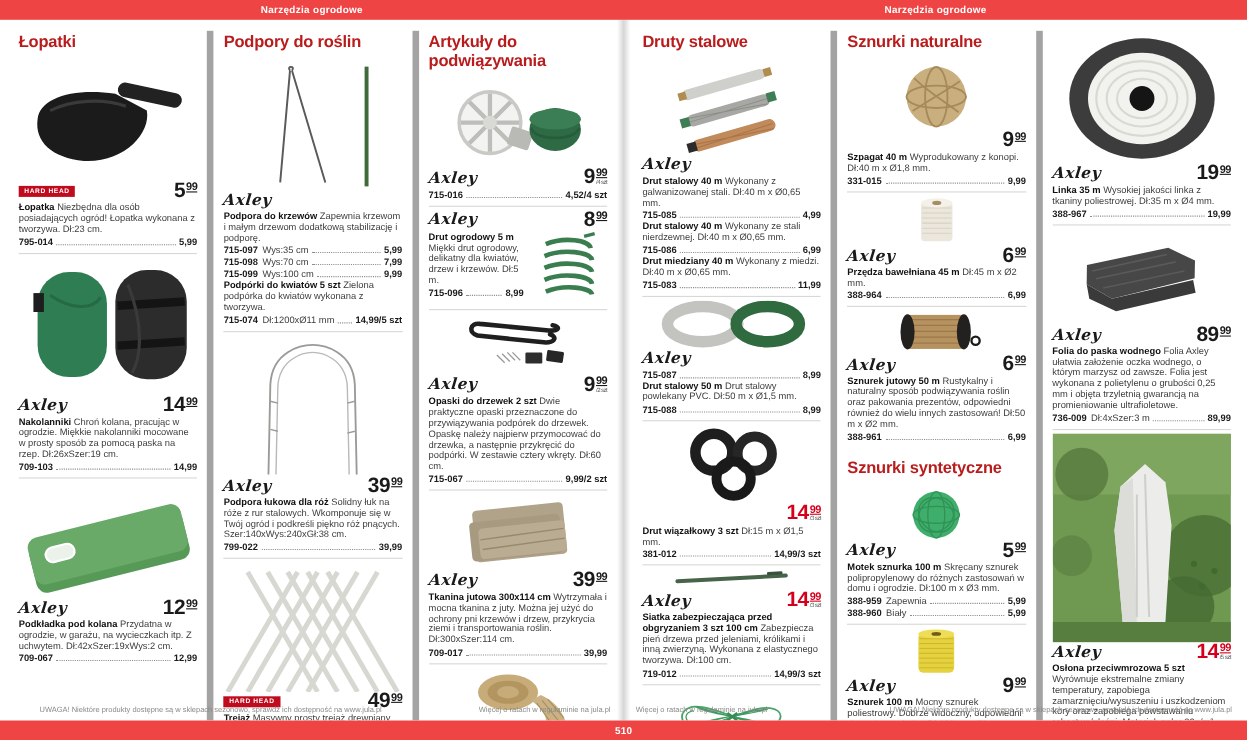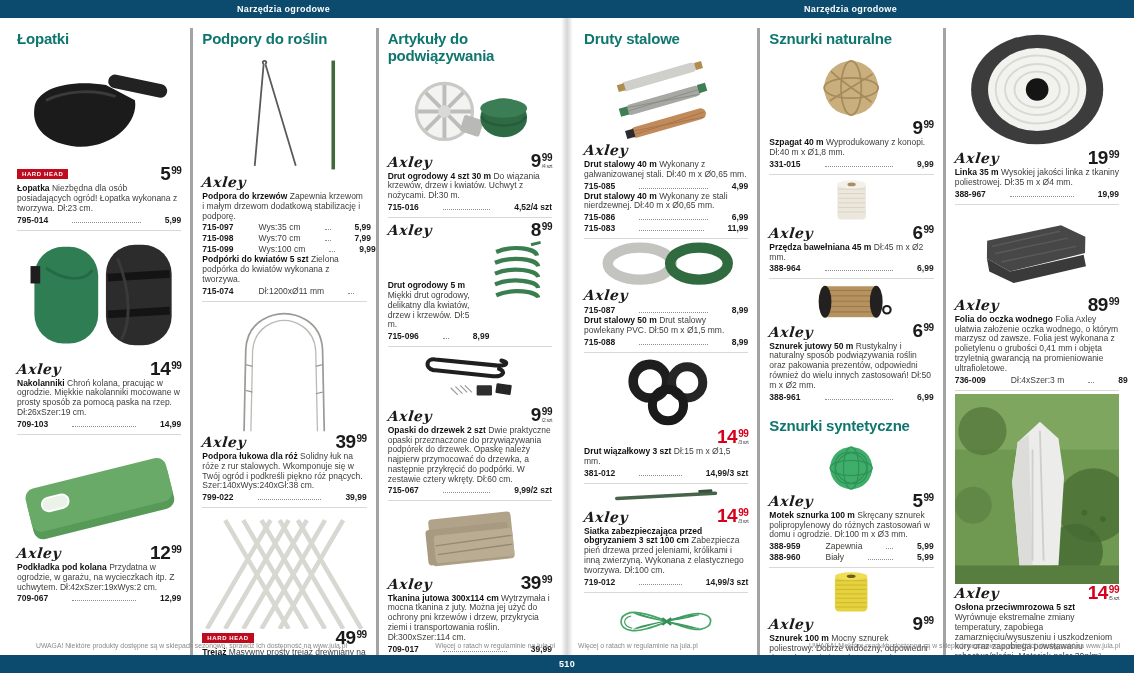--- a/index.html
+++ b/index.html
@@ -1,51 +1,51 @@
 <!DOCTYPE html>
 <html><head>
 <meta charset="utf-8">
 <style>
   html,body{margin:0;padding:0;background:#fff;}
   body{width:1134px;height:673px;position:relative;overflow:hidden;
        font-family:"Liberation Sans",sans-serif;color:#1a1a1a;}
-  .bar{position:absolute;left:0;right:0;height:18px;background:#0c4a6e;display:flex;z-index:5;}
+  .bar{position:absolute;left:0;right:0;height:18px;background:#ef4444;display:flex;z-index:5;}
   .bar.top{top:0}.bar.bottom{bottom:0}
   .bar .half{flex:1;display:flex;align-items:center;justify-content:center;
        color:#fff;font-weight:bold;font-size:9px;letter-spacing:.3px;}
   .spread{position:absolute;top:18px;bottom:18px;left:0;right:0;display:flex;overflow:hidden;}
   .page{width:567px;display:flex;padding:10px 6px 0 8px;box-sizing:border-box;}
   .col{flex:1;padding:0 9px;min-width:0;overflow:hidden;}
-  .col+.col{border-left:3px solid #a3a3a3;}
-  .colhead{font-size:15px;font-weight:bold;margin:2px 0 7px;letter-spacing:-.2px;color:#0f766e;}
+  .col+.col{border-left:6px solid #a3a3a3;}
+  .colhead{font-size:15px;font-weight:bold;margin:2px 0 7px;letter-spacing:-.2px;color:#b91c1c;}
   .colhead.sub{margin-top:10px;}
   .prod{padding:3px 0 5px;}
   .prod+.prod{border-top:1px solid #d8d8d4;}
   .img{display:flex;align-items:center;justify-content:center;overflow:hidden;}
   .img svg{width:100%;height:100%;}
   .bp{display:flex;align-items:flex-end;justify-content:space-between;margin:1px 0 2px;min-height:15px;}
   .axley{font-family:"DejaVu Serif",serif;font-style:italic;font-weight:bold;font-size:14px;
          letter-spacing:.5px;transform:skewX(-6deg);}
   .hardhead{background:#c00a1e;color:#fff;font-size:6px;font-weight:bold;padding:2px 5px;
          letter-spacing:.6px;align-self:center;}
   .price{font-weight:bold;font-size:19px;line-height:.85;display:flex;align-items:flex-start;
          letter-spacing:-.5px;}
   .price .ss{display:flex;flex-direction:column;align-items:flex-start;margin-left:1px;}
-  .price .sup{font-size:10px;line-height:1;}
+  .price .sup{font-size:10px;line-height:1;text-decoration:underline;}
   .price .unit{font-size:5.5px;font-weight:normal;color:#555;line-height:1.2;}
   .price.red{color:#d6001c;}
   .desc{font-size:8.5px;line-height:9.8px;color:#3d3d3b;margin:1px 0;}
   .desc b{color:#111;}
-  .row{display:flex;align-items:flex-end;font-size:8.5px;line-height:10px;margin:1px 0 0;gap:21px;}
+  .row{display:flex;align-items:flex-end;font-size:8.5px;line-height:10px;margin:1px 0 0;}
   .row .sku{font-weight:bold;white-space:nowrap;}
   .row .mid{margin-left:4px;color:#3d3d3b;white-space:nowrap;}
   .row .lead{flex:1;border-bottom:1px dotted #8d8d89;margin:0 3px 2px;min-width:6px;}
   .row .pr{font-weight:bold;white-space:nowrap;}
   .side{display:flex;gap:4px;}
-  .side .txt{flex:1;min-width:0;margin-top:40px;}
+  .side .txt{flex:1;min-width:0;}
   .side .simg{width:72px;flex:none;}
   .spine{position:absolute;left:561px;top:18px;bottom:18px;width:12px;z-index:4;pointer-events:none;
      background:linear-gradient(90deg,rgba(0,0,0,0) 0%,rgba(0,0,0,.16) 50%,rgba(0,0,0,0) 100%);}
   .footline{position:absolute;bottom:21px;left:0;right:0;height:10px;font-size:6.8px;color:#8a8a86;z-index:6;}
   .footline span{position:absolute;white-space:nowrap;}
   .fl1{left:36px;} .fl2{left:400px;width:155px;text-align:right;}
   .fl3{left:578px;} .fl4{right:14px;text-align:right;}
 </style>
 </head>
 <body>
@@ -258,21 +258,20 @@
         <div class="bp">
             <span class="axley">Axley</span>
           <span class="price">
               <span>9</span>
               <span class="ss">
                 <span class="sup">99</span>
                 <span class="unit">/4 szt</span>
               </span>
             </span>
           </div>
-        <p class="desc"><b>Drut ogrodowy 4 szt 30 m</b> <span>Do wiązania krzewów, drzew i kwiatów. Uchwyt z nożycami. Dł:30 m.</span></p>
         <div class="row">
             <span class="sku">715-016</span>
             <span class="lead"></span>
             <span class="pr">4,52/4 szt</span>
           </div>
       </div>
 
       <div class="prod">
         <div class="bp">
             <span class="axley">Axley</span>
@@ -413,20 +412,21 @@
             <span class="sku">715-085</span>
             <span class="lead"></span>
             <span class="pr">4,99</span>
           </div>
         <p class="desc"><b>Drut stalowy 40 m</b> <span>Wykonany ze stali nierdzewnej. Dł:40 m x Ø0,65 mm.</span></p>
         <div class="row">
             <span class="sku">715-086</span>
             <span class="lead"></span>
             <span class="pr">6,99</span>
           </div>
+        <p class="desc"><b>Drut miedziany 40 m</b> <span>Wykonany z miedzi. Dł:40 m x Ø0,65 mm.</span></p>
         <div class="row">
             <span class="sku">715-083</span>
             <span class="lead"></span>
             <span class="pr">11,99</span>
           </div>
       </div>
 
       <div class="prod">
         <div class="img" style="height:44px">
           <svg viewBox="0 0 170 55">
@@ -716,21 +716,21 @@
         <div class="bp">
             <span class="axley">Axley</span>
           <span class="price">
               <span>89</span>
               <span class="ss">
                 <span class="sup">99</span>
                 <span class="unit"></span>
               </span>
             </span>
           </div>
-        <p class="desc"><b>Folia do oczka wodnego</b> <span>Folia Axley ułatwia założenie oczka wodnego, o którym marzysz od zawsze. Folia jest wykonana z polietylenu o grubości 0,41 mm i objęta trzyletnią gwarancją na promieniowanie ultrafioletowe.</span></p>
+        <p class="desc"><b>Folia do paska wodnego</b> <span>Folia Axley ułatwia założenie oczka wodnego, o którym marzysz od zawsze. Folia jest wykonana z polietylenu o grubości 0,25 mm i objęta trzyletnią gwarancją na promieniowanie ultrafioletowe.</span></p>
         <div class="row">
             <span class="sku">736-009</span>
             <span class="mid">Dł:4xSzer:3 m</span>
             <span class="lead"></span>
             <span class="pr">89,99</span>
           </div>
       </div>
 
       <div class="prod">
         <div class="img" style="height:190px">

